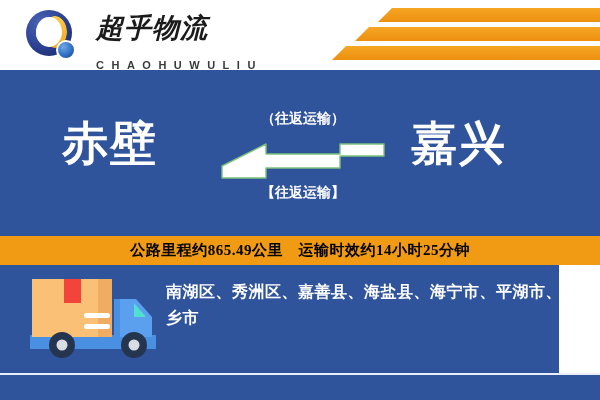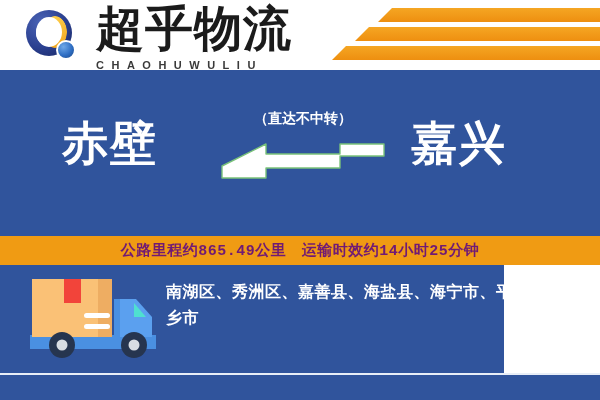--- a/index.html
+++ b/index.html
@@ -70,26 +70,27 @@
     border: 2px solid #ffffff;
     box-sizing: border-box;
   }
   .logo-text-wrap {
     position: absolute;
     left: 96px; top: 8px;
     width: 240px;
   }
   .logo-cn {
     font-family: "DejaVu Sans", "Liberation Sans", sans-serif;
-    font-size: 48px;
+    font-size: 27px;
     font-weight: bold;
     color: #1b1b1b;
     letter-spacing: 1px;
     line-height: 40px;
     white-space: nowrap;
+    font-style: italic;
   }
   .logo-py {
     font-family: "Liberation Sans", sans-serif;
     font-size: 11px;
     font-weight: bold;
     color: #3a3a3a;
     letter-spacing: 7.5px;
     line-height: 14px;
     margin-top: 10px;
     white-space: nowrap;
@@ -161,33 +162,33 @@
     position: absolute;
     left: 0; top: 236px;
     width: 600px;
     height: 29px;
     background: #f09b13;
     display: flex;
     align-items: center;
     justify-content: center;
   }
   .info-bar-text {
-    font-family: Liberation Mono, monospace;
+    font-family: Liberation Serif, serif;
     font-size: 15px;
     font-weight: bold;
-    color: #701a75;
+    color: #000000;
     letter-spacing: 0.5px;
     white-space: nowrap;
   }
 
   
   .districts-panel {
     position: absolute;
     left: 0; top: 265px;
-    width: 504px;
+    width: 559px;
     height: 108px;
     background: #30549c;
   }
   .districts-text {
     position: absolute;
     left: 166px; top: 14px;
     width: 420px;
     font-family: "DejaVu Sans", "Liberation Sans", sans-serif;
     font-size: 16px;
     font-weight: bold;
@@ -241,26 +242,27 @@
       <div class="stripe s2"></div>
       <div class="stripe s3"></div>
     </div>
   </div>
 
   <div class="route-panel">
 
     <div class="city city-from">赤壁</div>
 
     <div class="arrow-block">
-      <div class="arrow-label top">（直达不中转）</div>
+      <div class="arrow-label top">（往返运输）</div>
 
       <svg class="arrow-svg" viewBox="0 0 178 46">
         <polygon points="8,32 52,10 52,20 126,20 126,10 170,10 170,22 126,22 126,34 52,34 52,44 8,44" fill="#ffffff" stroke="#7ac27a" stroke-width="1.4" stroke-linejoin="round"></polygon>
       </svg>
 
+      <div class="arrow-label bottom">【往返运输】</div>
     </div>
 
     <div class="city city-to">嘉兴</div>
   </div>
 
   <div class="info-bar">
     <span class="info-bar-text">公路里程约865.49公里　运输时效约14小时25分钟</span>
   </div>
 
   <div class="districts-panel">

